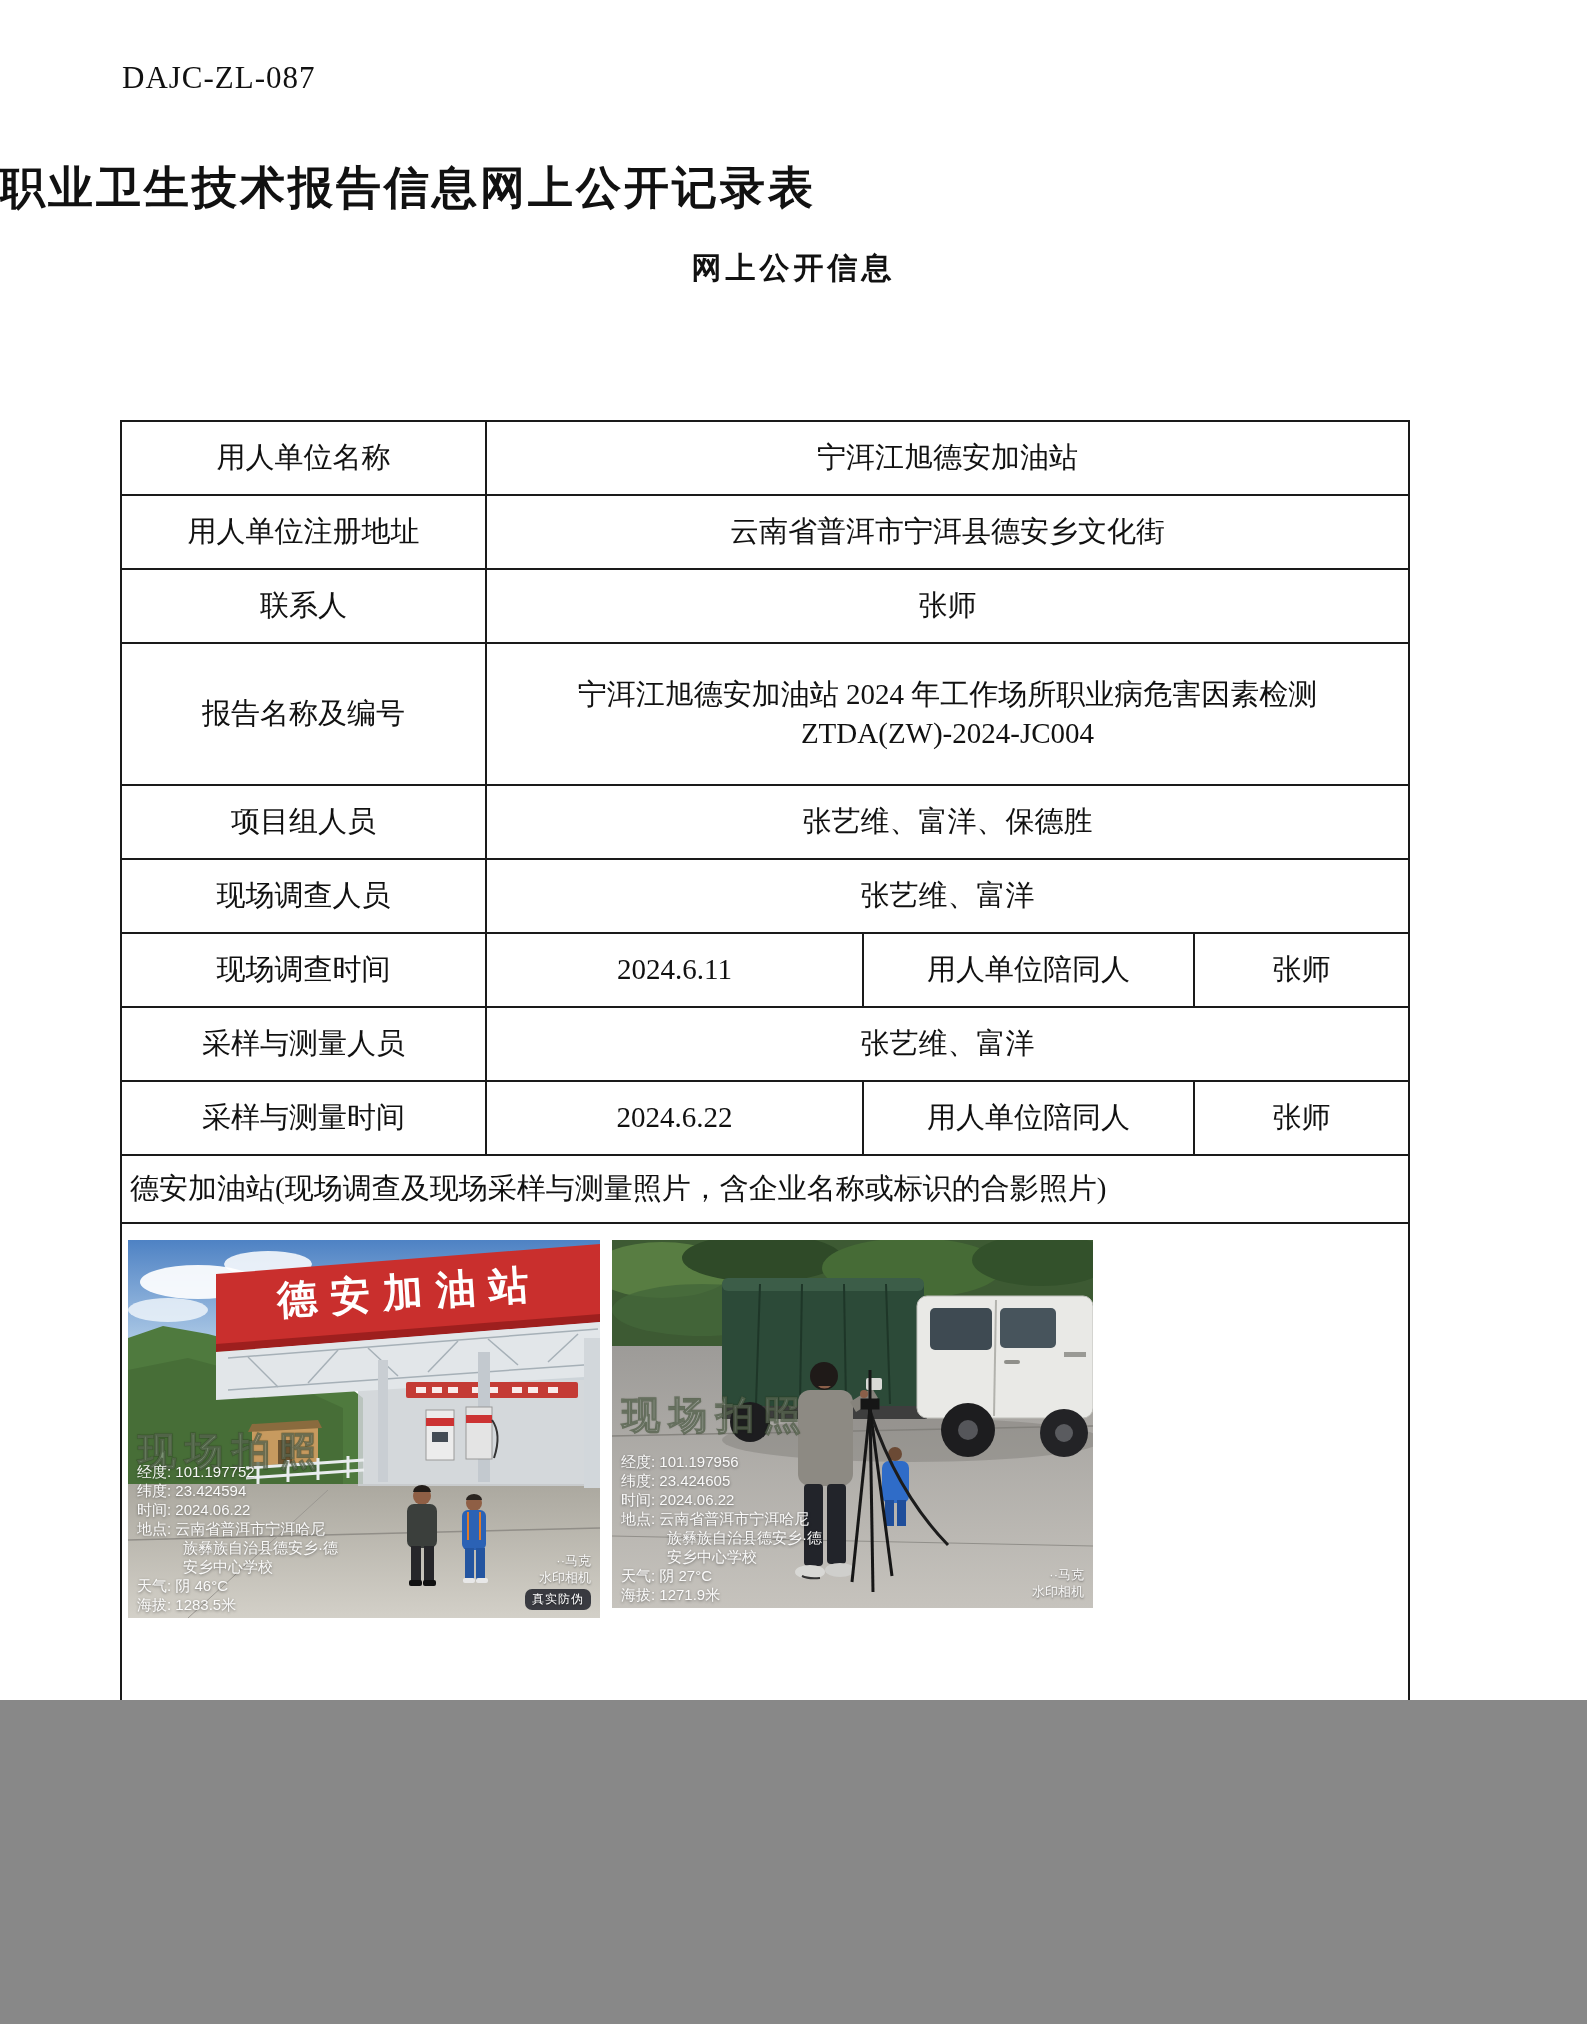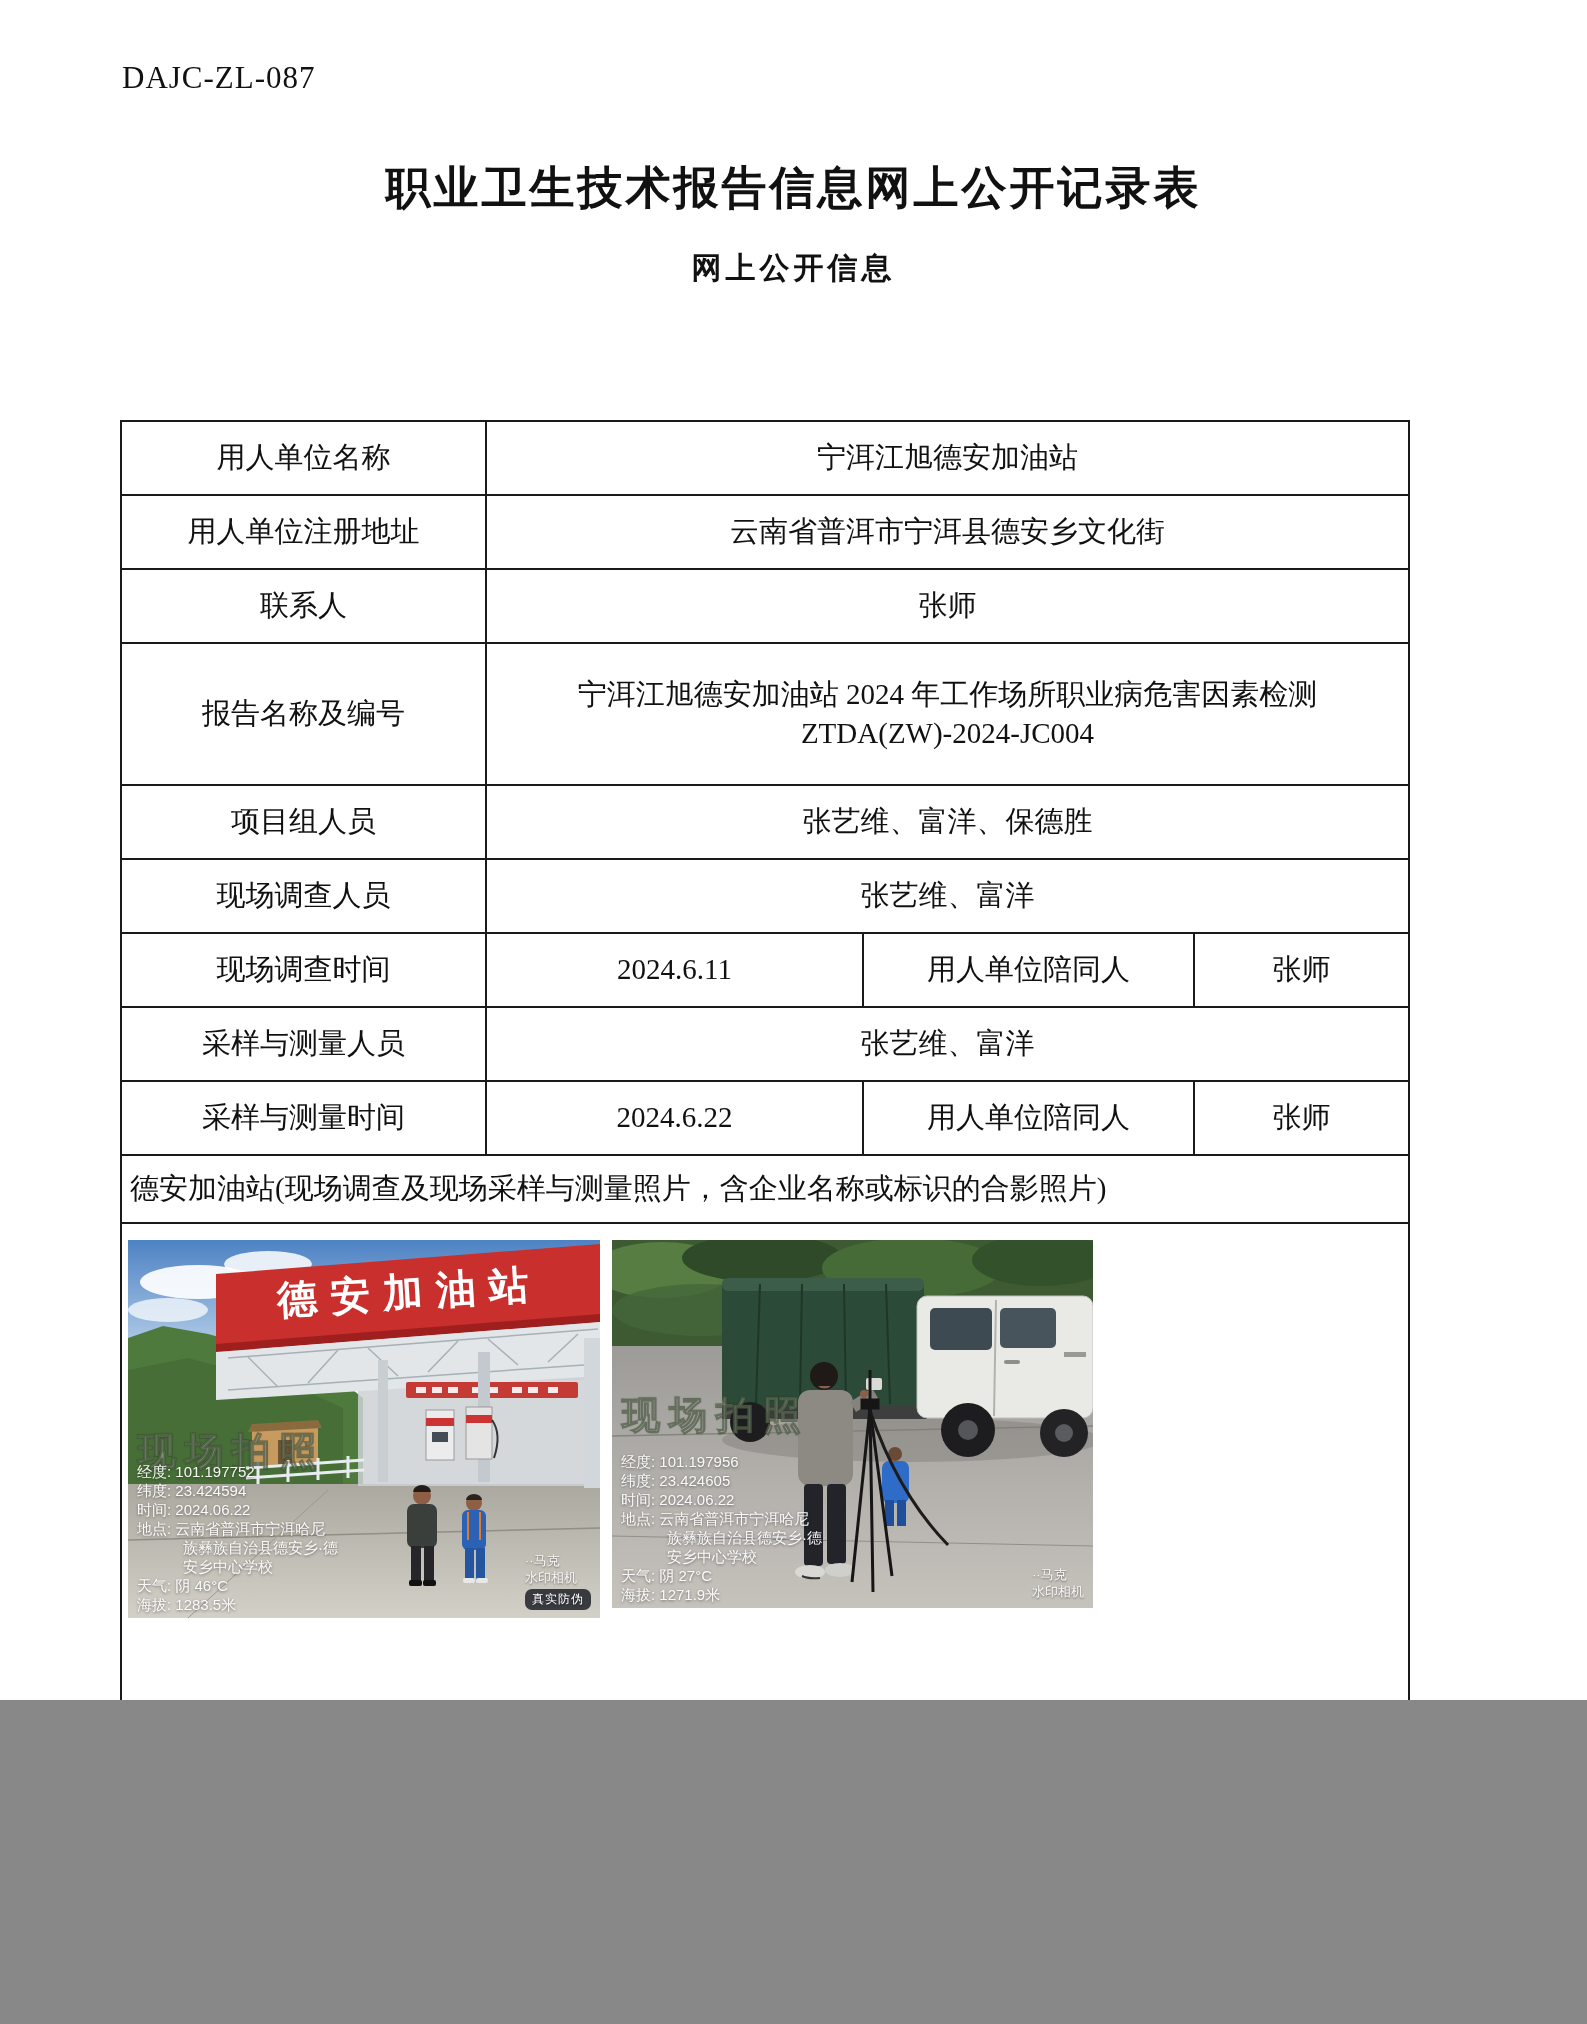--- a/index.html
+++ b/index.html
@@ -11,21 +11,21 @@
     font-family:"Liberation Serif","DejaVu Serif",serif;
     color:#111;
     overflow:hidden;
   }
   .doc-code{
     position:absolute;left:122px;top:60px;
     font-size:31px;letter-spacing:1px;
   }
   .title{
     position:absolute;left:0;right:0;top:158px;
-    text-align:center;font-size:45px;font-weight:bold;letter-spacing:3px;
+    font-size:45px;font-weight:bold;letter-spacing:3px;
   }
   .subtitle{
     position:absolute;left:0;right:0;top:248px;
     text-align:center;font-size:30px;font-weight:bold;letter-spacing:4px;
   }
   table.info{
     position:absolute;left:120px;top:420px;
     width:1288px;border-collapse:collapse;table-layout:fixed;
   }
   table.info td{
@@ -64,21 +64,21 @@
   .wm-block{
     position:absolute;left:9px;bottom:4px;
     color:rgba(255,255,255,0.95);
     font-size:15px;line-height:19px;
     text-shadow:0 1px 3px rgba(0,0,0,0.45);
     white-space:nowrap;
   }
   .wm-block .indent{padding-left:46px;}
   .credit{
     position:absolute;right:9px;bottom:8px;
-    color:rgba(255,255,255,0.95);
+    text-align:right;color:rgba(255,255,255,0.95);
     font-size:13px;line-height:17px;
     text-shadow:0 1px 2px rgba(0,0,0,0.5);
   }
   .credit .badge{
     display:inline-block;margin-top:3px;
     background:rgba(15,18,28,0.78);color:#fff;
     font-size:12px;padding:2px 7px;border-radius:7px;letter-spacing:1px;
   }
 </style>
 </head>

